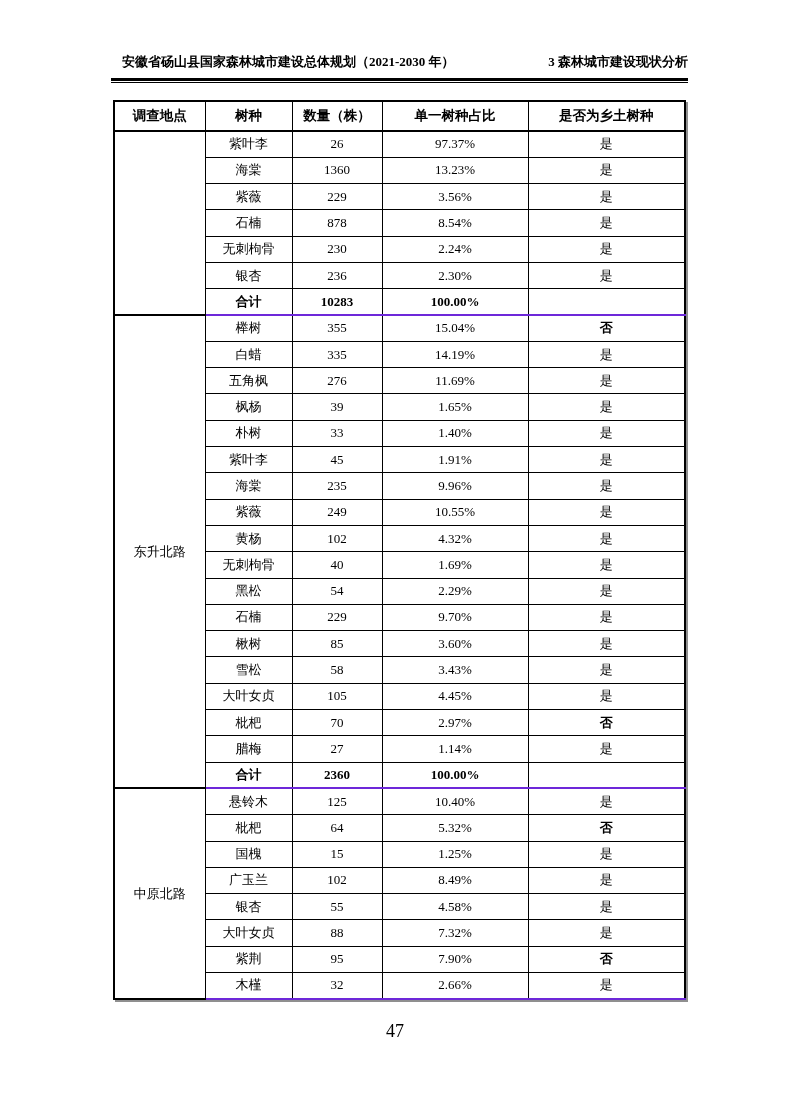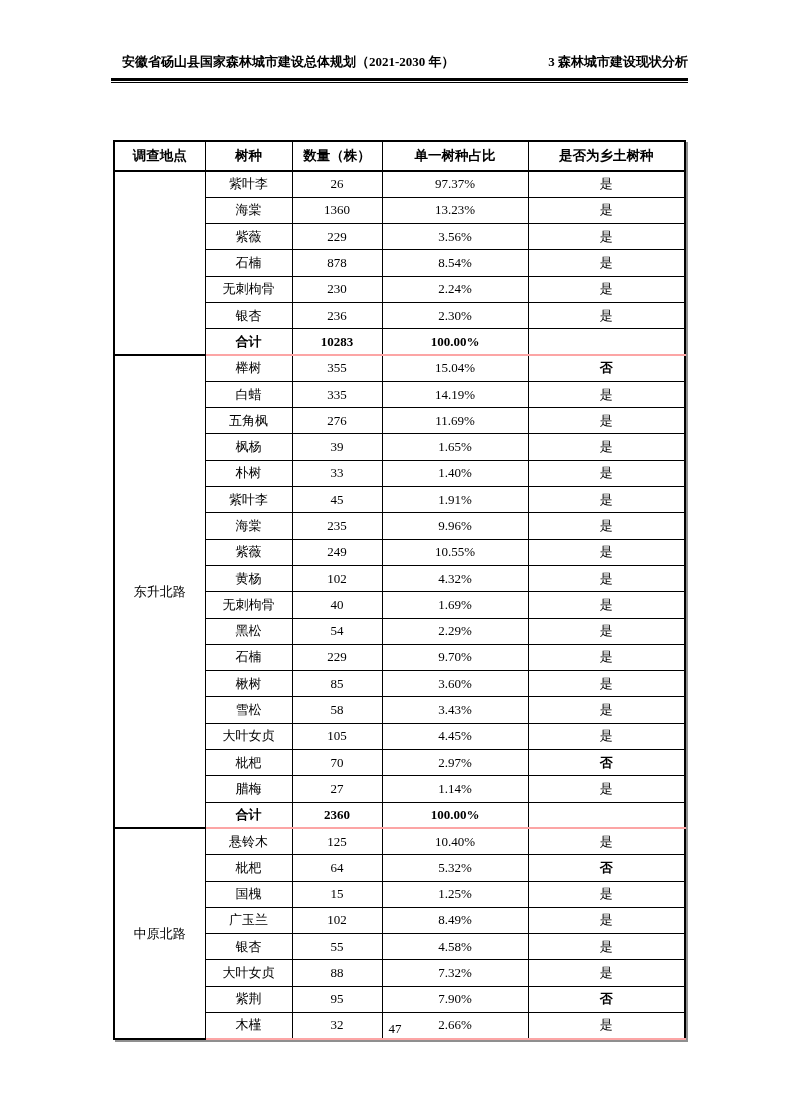--- a/index.html
+++ b/index.html
@@ -29,48 +29,47 @@
   .header-rule .rule-thick { height: 3px; background: #000; }
   .header-rule .rule-gap   { height: 1px; background: #fff; }
   .header-rule .rule-thin  { height: 1px; background: #000; }
   
   .doc-table {
     position: absolute;
     left: 113px; top: 100px; width: 571px;
     border-collapse: collapse;
     table-layout: fixed;
     box-shadow: 2px 2px 0 #8f8f8f;
-    margin-top: 40px;
   }
   .doc-table th, .doc-table td {
     border: 1px solid #000;
     text-align: center;
     vertical-align: middle;
     font-size: 13px;
     padding: 0 2px;
     overflow: hidden;
   }
   .doc-table { border: 2px solid #000; }
   .doc-table thead th {
     height: 30px;
     font-weight: bold;
     font-size: 13.5px;
     border-bottom: 2px solid #000;
   }
   .doc-table tbody td { height: 26.3px; }
   .doc-table tbody tr.total td { font-weight: bold; }
-  .doc-table tbody tr.section-end td { border-bottom: 2px solid #fca5a5; }
+  .doc-table tbody tr.section-end td { border-bottom: 2px solid #6d28d9; }
   .doc-table tbody td.loc { border-bottom: 2px solid #000; }
   .doc-table tbody td.bold { font-weight: bold; }
   
   .page-number {
     position: absolute;
     left: 0; top: 1021px; width: 790px;
     text-align: center;
-    font-size: 13px;
+    font-size: 18px;
   }
 </style>
 </head>
 <body>
 
 <div class="page">
 
   <div class="header-band">
     <span class="hl">安徽省砀山县国家森林城市建设总体规划（2021-2030 年）</span>
     <span>3 森林城市建设现状分析</span>

